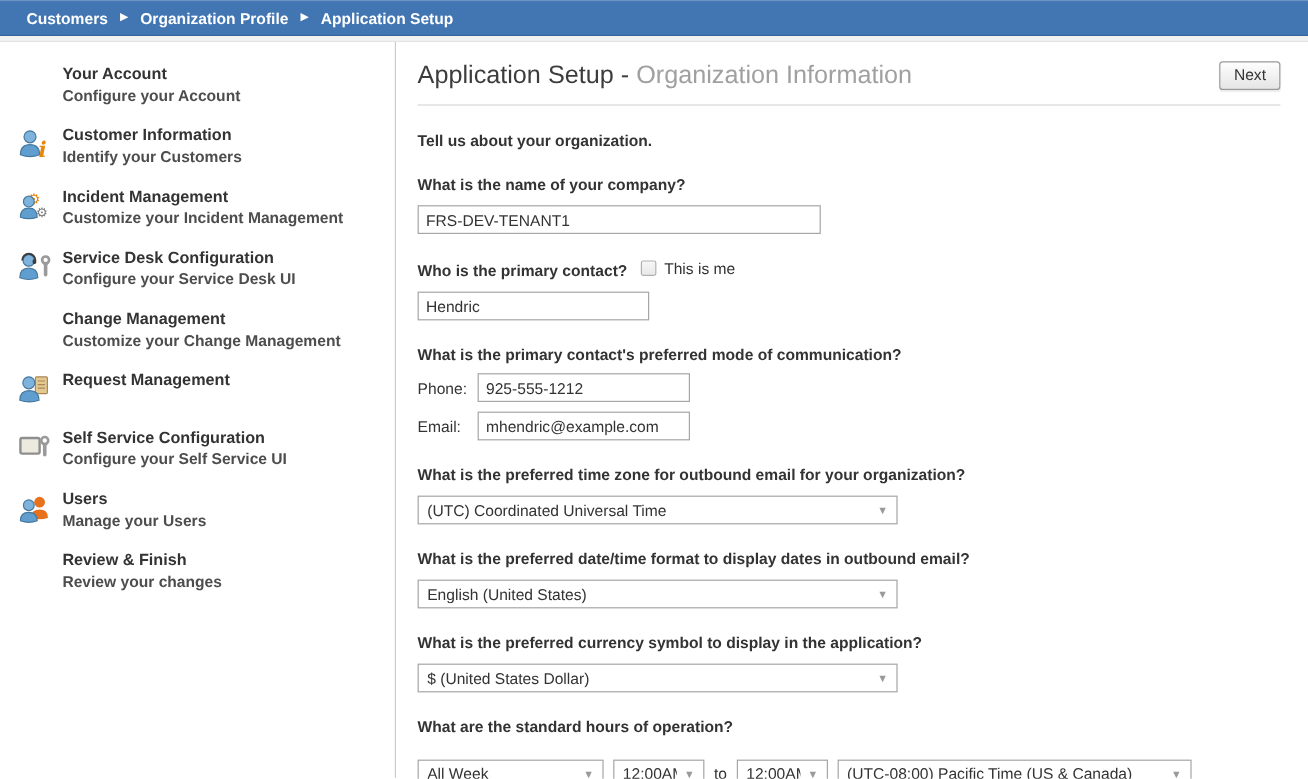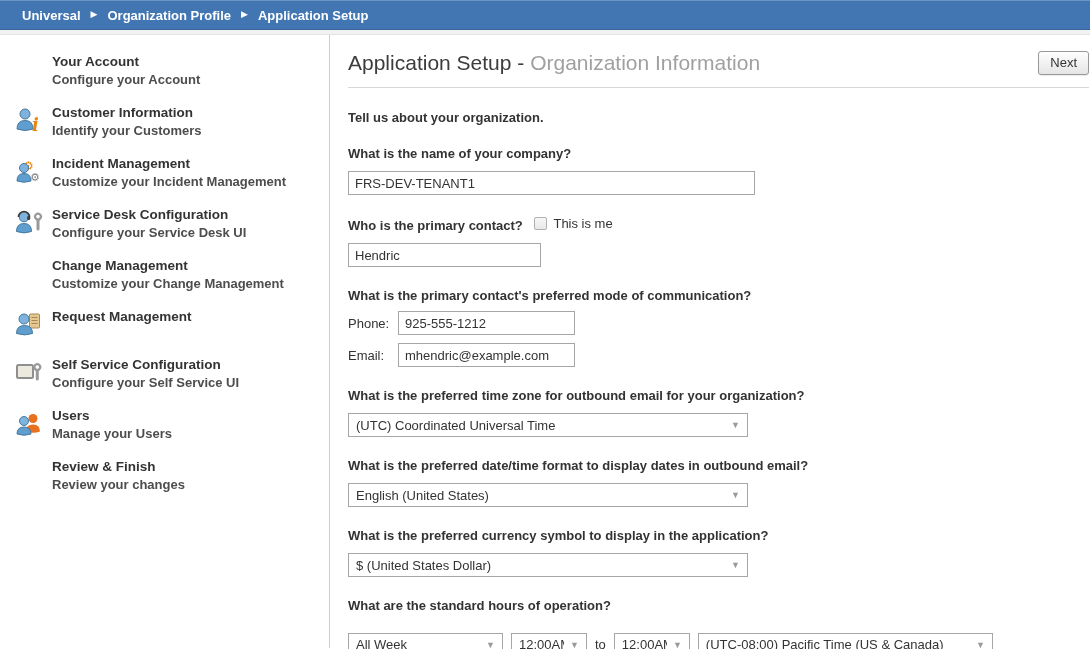--- a/index.html
+++ b/index.html
@@ -58,21 +58,21 @@
     width: 30px;
     height: 30px;
     margin-right: 8px;
     flex: 0 0 30px;
     margin-top: 2px;
   }
   .nav-title { font-weight: bold; font-size: 13.5px; color: #333; line-height: 18px; }
   .nav-sub { font-size: 13px; color: #4d4d4d; line-height: 17px; font-weight: bold; }
 
   
-  .main { flex: 1; padding: 16px 1px 0 18px; }
+  .main { flex: 1; padding: 16px 23px 0 18px; }
   .main-header { display: flex; align-items: flex-start; }
   .page-title { font-size: 21px; color: #3c3c3c; }
   .page-subtitle { color: #a0a0a0; }
   .next-btn {
     margin-left: auto;
     font-family: "Liberation Sans", sans-serif;
     font-size: 13px;
     color: #333;
     padding: 3px 11px 4px;
     background: linear-gradient(#fefefe, #e5e5e5);
@@ -90,21 +90,21 @@
   input[type="text"] {
     font-family: "Liberation Sans", sans-serif;
     font-size: 13px;
     color: #333;
     height: 24px;
     border: 1px solid #a6a6a6;
     padding: 0 6px;
     background: #ffffff;
     outline: none;
   }
-  .w400 { width: 407px; }
+  .w400 { width: 336px; }
   .w196 { width: 198px; }
   .w192 { width: 193px; }
   .gap8 { margin-right: 8px; }
 
   .inline-check { display: inline-flex; align-items: center; font-weight: normal; margin-left: 8px; }
   .checkbox {
     width: 13px; height: 13px;
     appearance: none;
     -webkit-appearance: none;
     border: 1px solid #b0b0b0;
@@ -147,21 +147,21 @@
   .sel-w400 { width: 400px; }
   .sel-w155 { width: 155px; }
   .sel-w76 { width: 76px; }
   .sel-w295 { width: 295px; }
   .to-label { font-weight: normal; margin: 14px 8px; }
 </style>
 </head>
 <body>
 
 <div class="topbar">
-  <span class="crumb">Universal</span>
+  <span class="crumb">Customers</span>
   <span class="crumb-sep">▶</span>
   <span class="crumb">Organization Profile</span>
   <span class="crumb-sep">▶</span>
   <span class="crumb">Application Setup</span>
 </div>
 <div class="below-bar"></div>
 
 <div class="wrap">
 
   <div class="sidebar">

